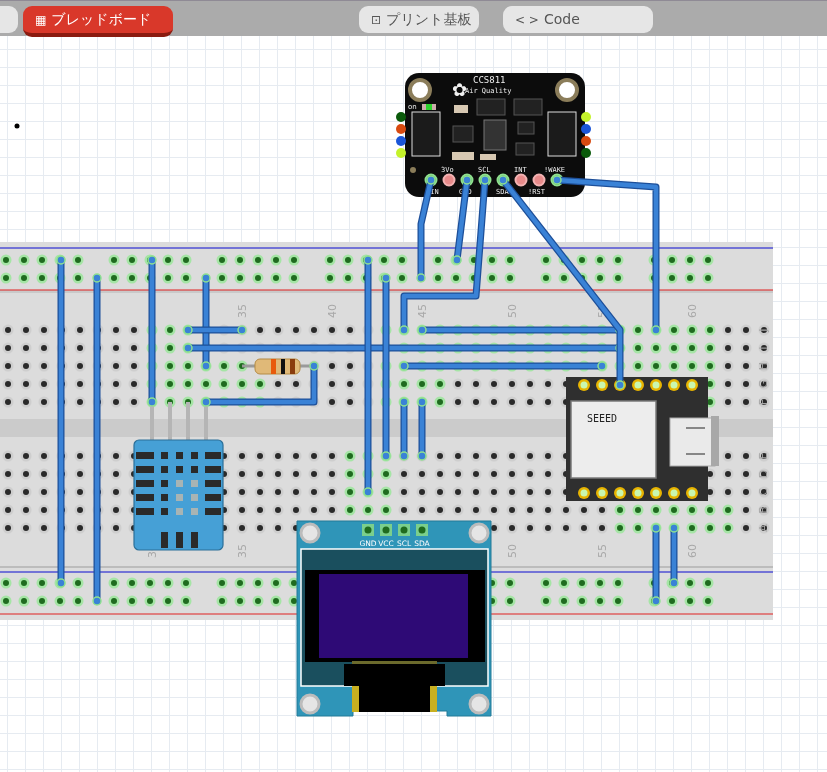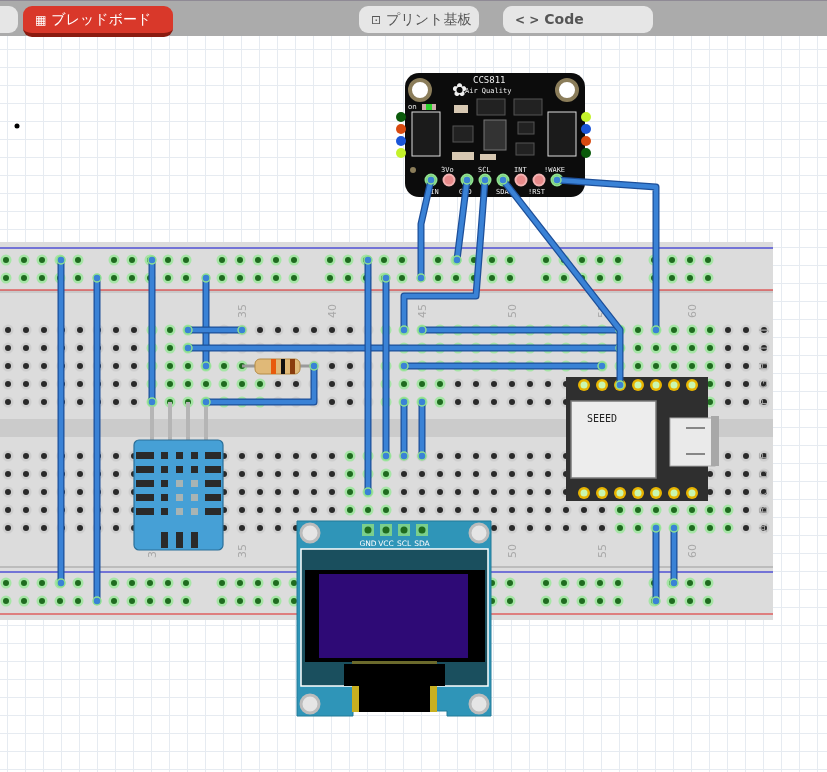--- a/index.html
+++ b/index.html
@@ -20,21 +20,21 @@
 <body>
 
 <div class="tabbar">
   <div class="tab" style="left:-10px;width:28px;"></div>
   <div class="tab active" style="left:23px;width:150px;">
     <span class="ic">▦</span><span>ブレッドボード</span>
   </div>
   <div class="tab" style="left:343px;width:120px;margin-left:16px;">
     <span class="ic">⊡</span><span>プリント基板</span>
   </div>
-  <div class="tab" style="left:503px;width:150px;font-weight:bold;">
+  <div class="tab" style="left:503px;width:150px;">
     <span class="ic">&lt; &gt;</span><span>Code</span>
   </div>
 </div>
 
 <svg id="board" width="827" height="772" viewBox="0 0 827 772">
   <circle cx="17" cy="126" r="2.5" fill="#000"></circle>
 
   <rect x="0" y="242" width="773" height="378" fill="#dcdcdc"></rect>
   <rect x="0" y="290" width="773" height="3" fill="#c9c9c9"></rect>
   <rect x="0" y="419" width="773" height="18" fill="#cbcbcb"></rect>

